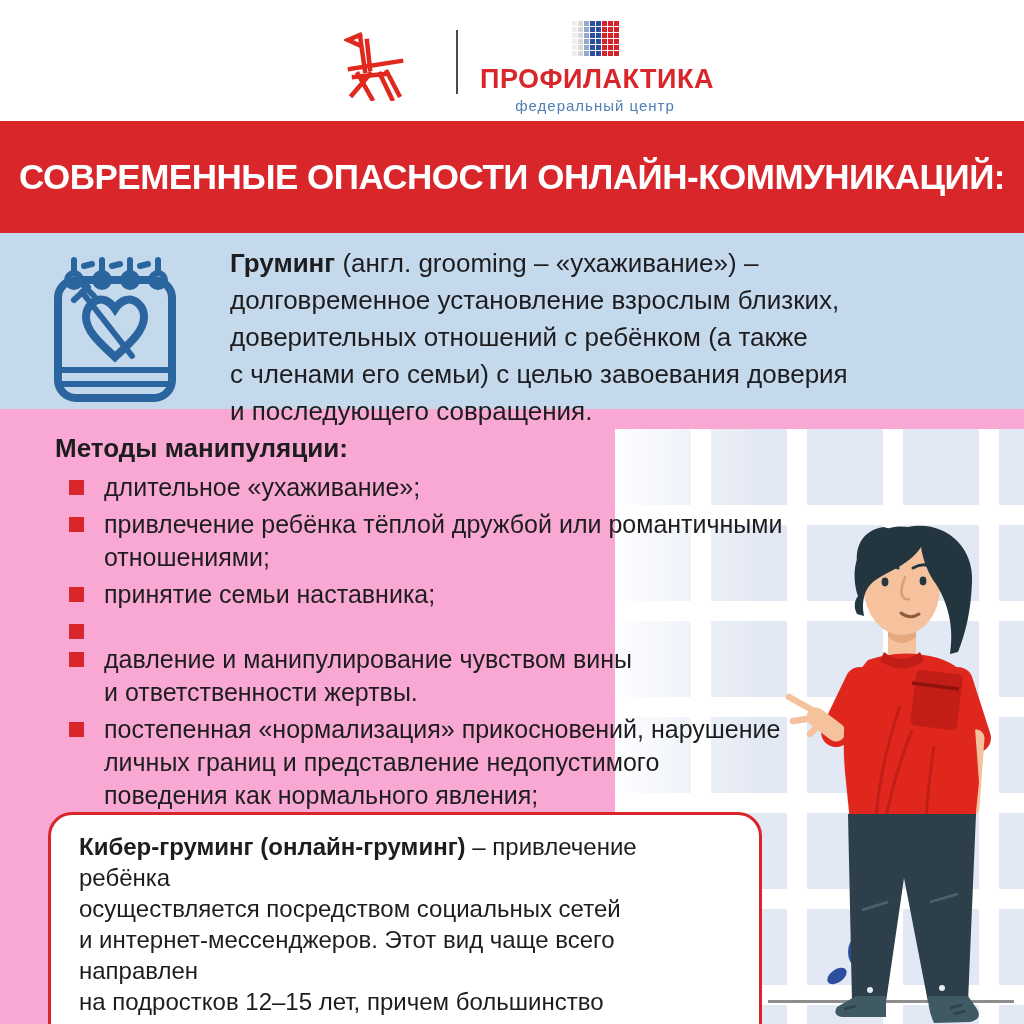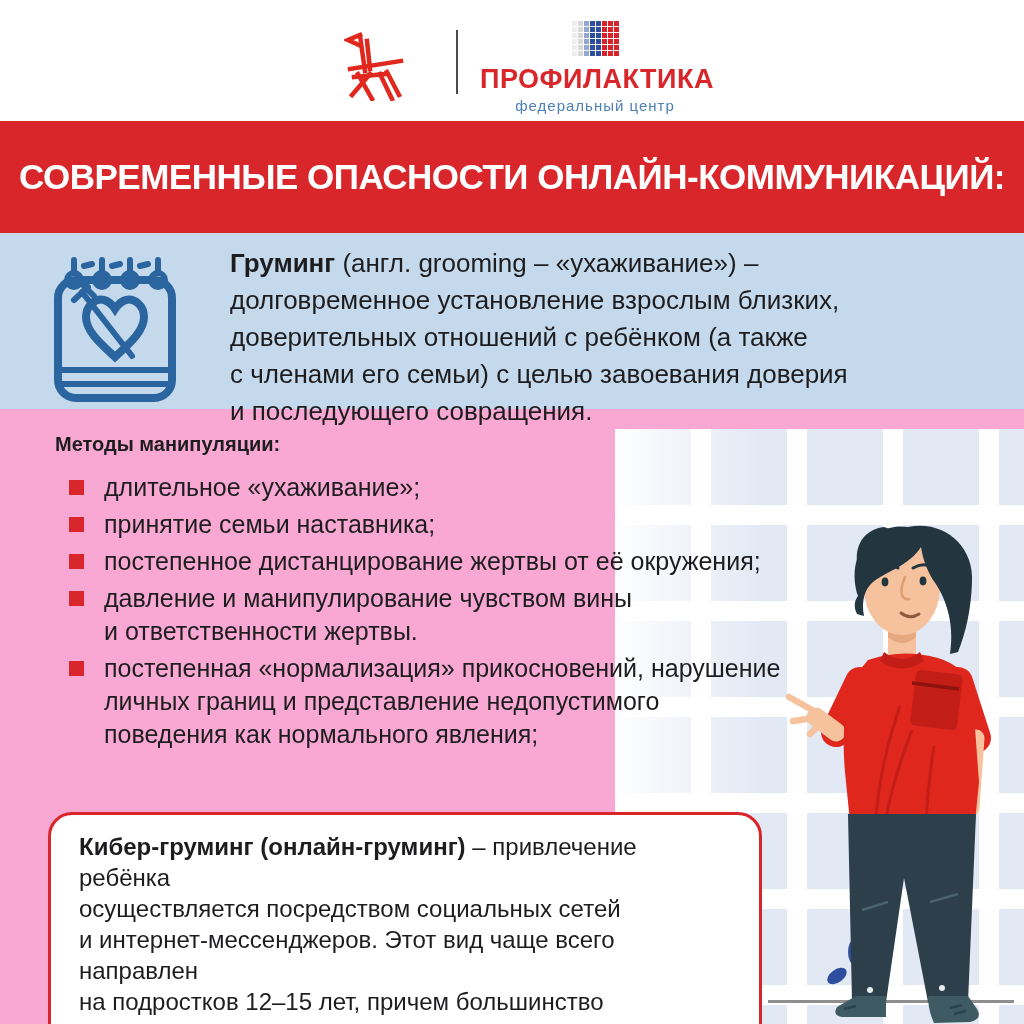--- a/index.html
+++ b/index.html
@@ -47,21 +47,21 @@
   }
   .bg-grid::after{content:"";position:absolute;inset:0;
     background:linear-gradient(to right, rgba(255,255,255,.96), rgba(255,255,255,0) 150px)}
   .bg-grid-bottom{
     position:absolute;top:1008px;left:85px;width:540px;height:16px;opacity:.85;
     background-image:
       repeating-linear-gradient(to right, transparent 0 76px, #fff 76px 96px),
       linear-gradient(var(--tile),var(--tile));
   }
   
-  .methods-heading{position:absolute;left:55px;top:433px;font-size:20px;font-weight:bold}
+  .methods-heading{position:absolute;left:55px;top:433px;font-size:26px;font-weight:bold}
   .methods{position:absolute;left:67px;top:471px;width:755px;list-style:none}
   .methods li{display:flex;align-items:flex-start;margin-bottom:4px;font-size:25px;line-height:33px}
   .sq{flex:0 0 15px;width:15px;height:15px;background:var(--accent);margin:9px 20px 0 2px}
   
   .callout{
     position:absolute;left:48px;top:812px;width:714px;min-height:192px;
     background:#fff;border:3px solid var(--accent);border-radius:24px;
     padding:16px 30px 18px 28px;font-size:24px;line-height:31px;z-index:2;
   }
   
@@ -184,25 +184,29 @@
   <div class="bg-grid-bottom"></div>
 
   <h2 class="methods-heading">Методы манипуляции:</h2>
   <ul class="methods">
     <li>
         <span class="sq"></span>
         <span class="pre">длительное «ухаживание»;</span>
       </li>
     <li>
         <span class="sq"></span>
+        <span class="pre">привлечение ребёнка тёплой дружбой или романтичными
+отношениями;</span>
+      </li>
+    <li>
+        <span class="sq"></span>
         <span class="pre">принятие семьи наставника;</span>
       </li>
     <li>
         <span class="sq"></span>
-        <span class="pre">постепенное дистанцирование жертвы от её окружения;</span>
       </li>
     <li>
         <span class="sq"></span>
         <span class="pre">давление и манипулирование чувством вины
 и ответственности жертвы.</span>
       </li>
     <li>
         <span class="sq"></span>
         <span class="pre">постепенная «нормализация» прикосновений, нарушение
 личных границ и представление недопустимого

